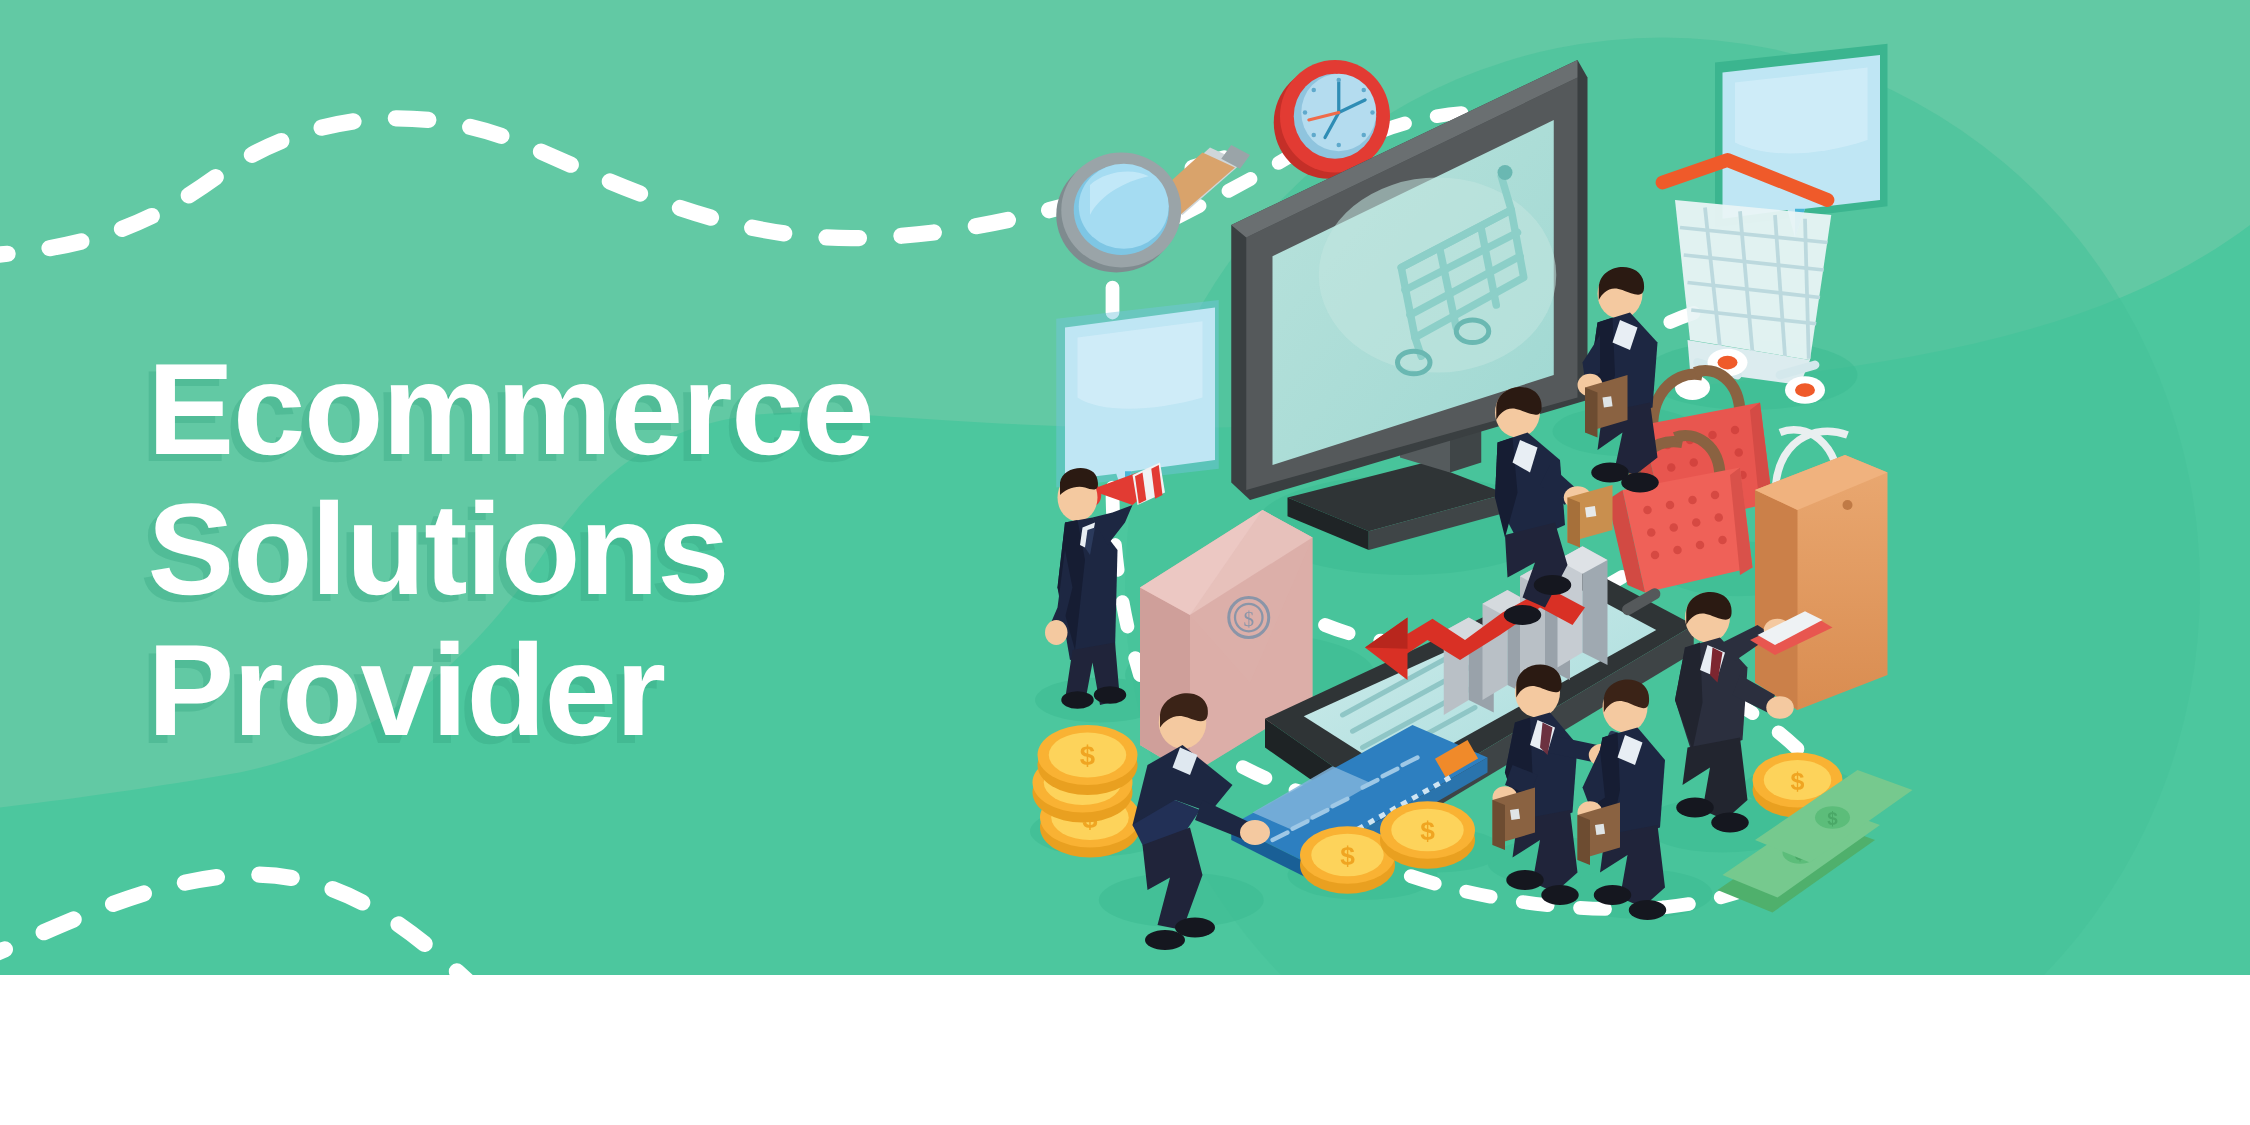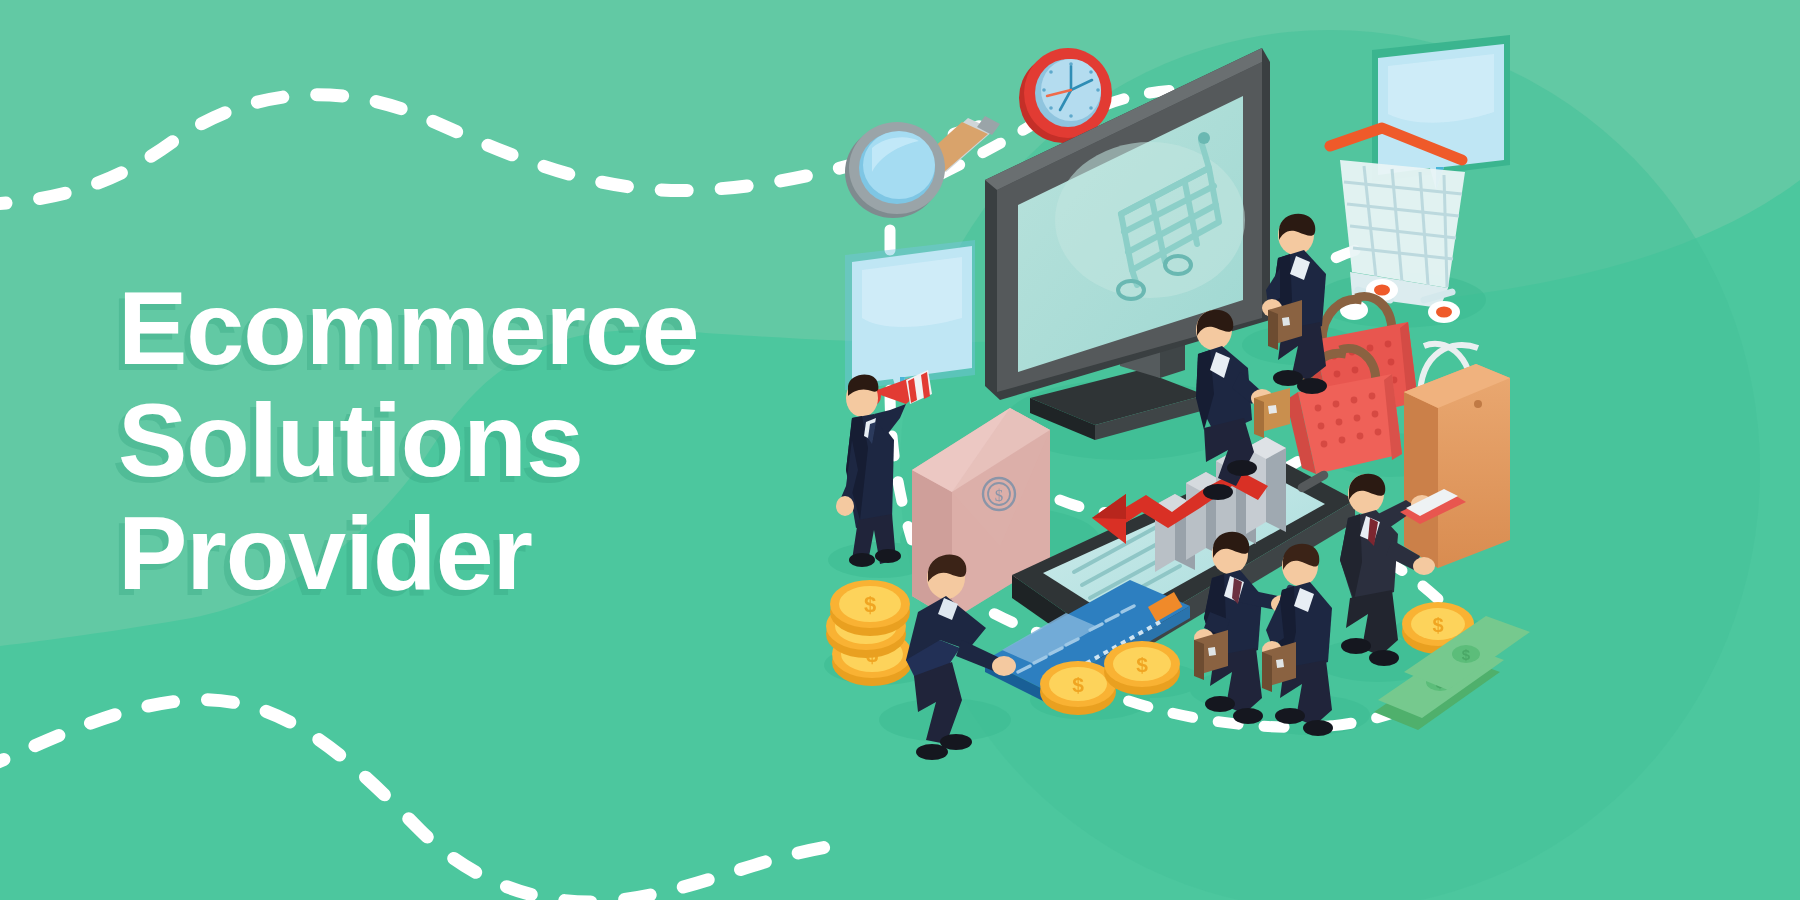--- a/index.html
+++ b/index.html
@@ -1,19 +1,19 @@
 <!DOCTYPE html>
 <html><head>
 <meta charset="utf-8">
 <style>
   html,body{margin:0;padding:0;background:#ffffff;}
   body{font-family:"Liberation Sans",sans-serif;}
   #banner{
     position:relative;
-    width:1800px;height:900px;
+    width:1800px;height:780px;
     overflow:hidden;
     background:#0f766e;
   }
   #bg-svg,#art-svg{position:absolute;top:0;left:0;width:1800px;height:900px;}
   #headline{
     position:absolute;
     left:118px;top:272px;
     width:700px;
     color:#ffffff;
     font-size:104px;

